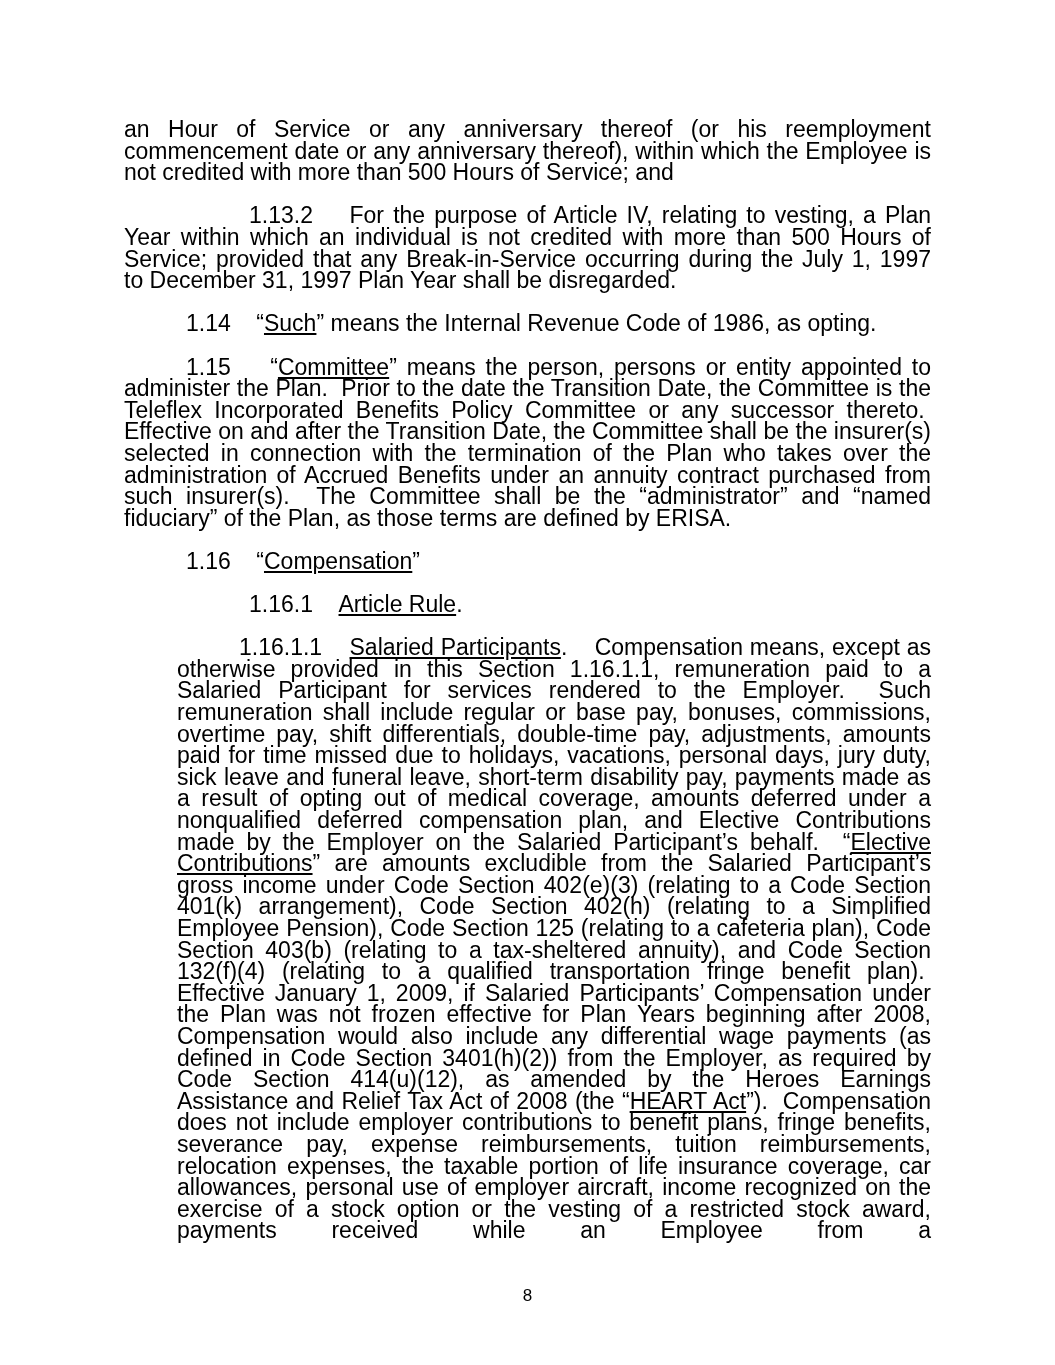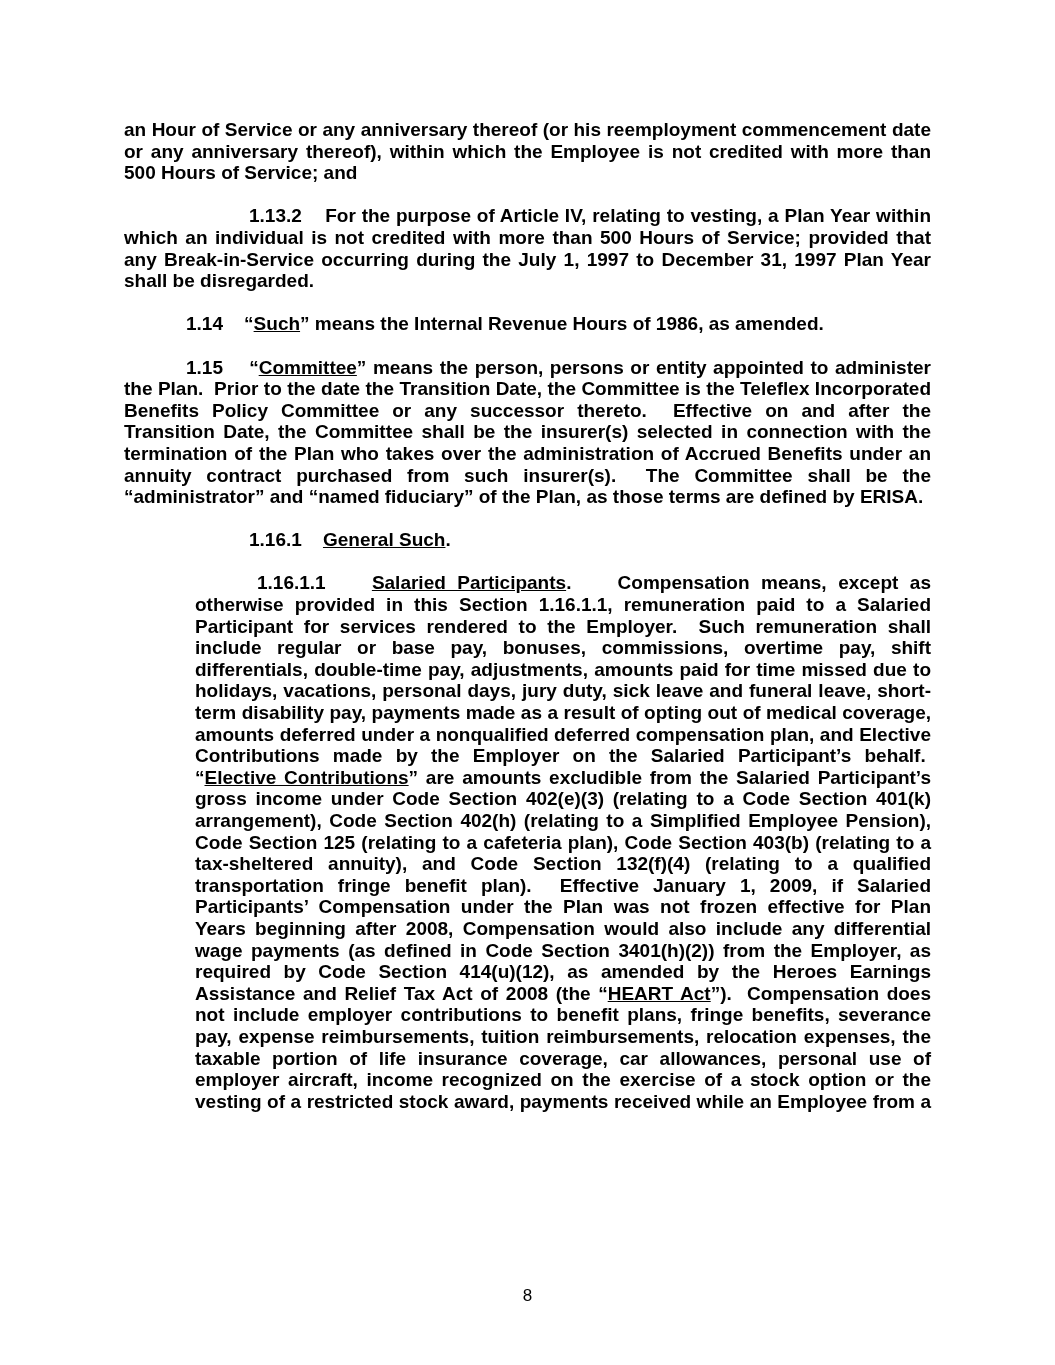--- a/index.html
+++ b/index.html
@@ -12,47 +12,47 @@
     position: relative;
     font-family: "Liberation Sans", "DejaVu Sans", sans-serif;
     color: #000000;
   }
   .sheet {
     position: absolute;
     inset: 0;
     padding: 119px 124px 0 124px;
   }
   .para {
-    font-size: 19px;
+    font-size: 23px;
     line-height: 21.6px;
     text-align: justify;
     margin: 0 0 21.6px 0;
-    font-weight: bold;
   }
   .indent-sm { text-indent: 62px; }
   .indent-lg { text-indent: 125px; }
-  .block-indent { margin-left: 71px; text-indent: 62px; }
+  .block-indent { margin-left: 53px; text-indent: 62px; }
   .justify-last { text-align-last: justify; }
   .underline { text-decoration: underline; }
   .page-number {
     position: absolute;
     bottom: 58px;
     left: 0;
     width: 100%;
     text-align: center;
     font-size: 17px;
     line-height: 21.6px;
   }
 </style>
 </head>
 <body>
 
 <div class="sheet">
   <div>
       <p class="para"><span>an Hour of Service or any anniversary thereof (or his reemployment commencement date or any anniversary thereof), within which the Employee is not credited with more than 500 Hours of Service; and</span></p>
       <p class="para indent-lg"><span>1.13.2&nbsp;&nbsp;&nbsp;&nbsp;For the purpose of Article IV, relating to vesting, a Plan Year within which an individual is not credited with more than 500 Hours of Service; provided that any Break-in-Service occurring during the July 1, 1997 to December 31, 1997 Plan Year shall be disregarded.</span></p>
-      <p class="para indent-sm"><span>1.14&nbsp;&nbsp;&nbsp;&nbsp;“</span><span class="underline">Such</span><span>” means the Internal Revenue Hours of 1986, as amended.</span></p>
+      <p class="para indent-sm"><span>1.14&nbsp;&nbsp;&nbsp;&nbsp;“</span><span class="underline">Such</span><span>” means the Internal Revenue Code of 1986, as opting.</span></p>
       <p class="para indent-sm"><span>1.15&nbsp;&nbsp;&nbsp;&nbsp;“</span><span class="underline">Committee</span><span>” means the person, persons or entity appointed to administer the Plan.&nbsp; Prior to the date the Transition Date, the Committee is the Teleflex Incorporated Benefits Policy Committee or any successor thereto.&nbsp; Effective on and after the Transition Date, the Committee shall be the insurer(s) selected in connection with the termination of the Plan who takes over the administration of Accrued Benefits under an annuity contract purchased from such insurer(s).&nbsp; The Committee shall be the “administrator” and “named fiduciary” of the Plan, as those terms are defined by ERISA.</span></p>
-      <p class="para indent-lg"><span>1.16.1&nbsp;&nbsp;&nbsp;&nbsp;</span><span class="underline">General Such</span><span>.</span></p>
+      <p class="para indent-sm"><span>1.16&nbsp;&nbsp;&nbsp;&nbsp;“</span><span class="underline">Compensation</span><span>”</span></p>
+      <p class="para indent-lg"><span>1.16.1&nbsp;&nbsp;&nbsp;&nbsp;</span><span class="underline">Article Rule</span><span>.</span></p>
       <p class="para block-indent justify-last"><span>1.16.1.1&nbsp;&nbsp;&nbsp;&nbsp;</span><span class="underline">Salaried Participants</span><span>.&nbsp;&nbsp;&nbsp;&nbsp;Compensation means, except as otherwise provided in this Section 1.16.1.1, remuneration paid to a Salaried Participant for services rendered to the Employer.&nbsp; Such remuneration shall include regular or base pay, bonuses, commissions, overtime pay, shift differentials, double-time pay, adjustments, amounts paid for time missed due to holidays, vacations, personal days, jury duty, sick leave and funeral leave, short-term disability pay, payments made as a result of opting out of medical coverage, amounts deferred under a nonqualified deferred compensation plan, and Elective Contributions made by the Employer on the Salaried Participant’s behalf.&nbsp; “</span><span class="underline">Elective Contributions</span><span>” are amounts excludible from the Salaried Participant’s gross income under Code Section 402(e)(3) (relating to a Code Section 401(k) arrangement), Code Section 402(h) (relating to a Simplified Employee Pension), Code Section 125 (relating to a cafeteria plan), Code Section 403(b) (relating to a tax-sheltered annuity), and Code Section 132(f)(4) (relating to a qualified transportation fringe benefit plan).&nbsp; Effective January 1, 2009, if Salaried Participants’ Compensation under the Plan was not frozen effective for Plan Years beginning after 2008, Compensation would also include any differential wage payments (as defined in Code Section 3401(h)(2)) from the Employer, as required by Code Section 414(u)(12), as amended by the Heroes Earnings Assistance and Relief Tax Act of 2008 (the “</span><span class="underline">HEART Act</span><span>”).&nbsp; Compensation does not include employer contributions to benefit plans, fringe benefits, severance pay, expense reimbursements, tuition reimbursements, relocation expenses, the taxable portion of life insurance coverage, car allowances, personal use of employer aircraft, income recognized on the exercise of a stock option or the vesting of a restricted stock award, payments received while an Employee from a</span></p>
     </div>
   <div class="page-number">8</div>
 </div>
 
 </body></html>

